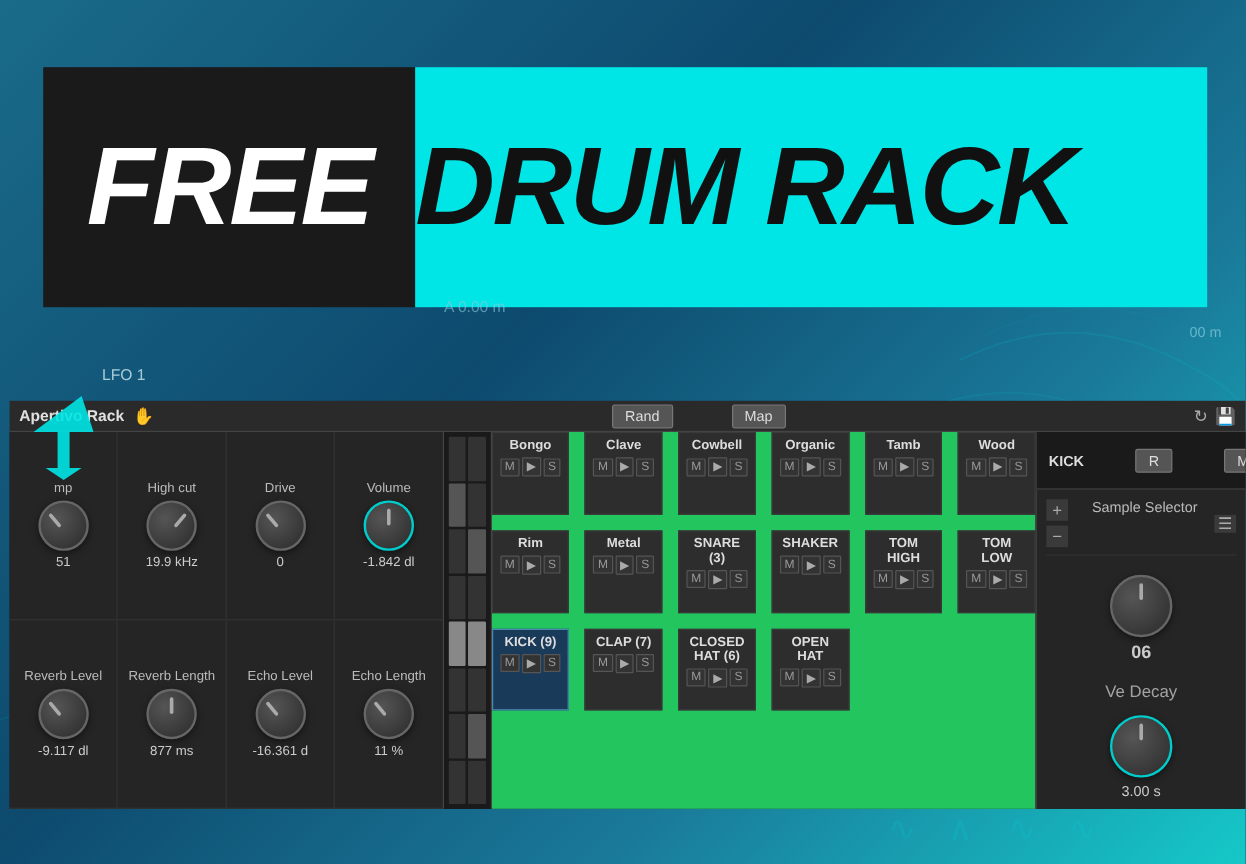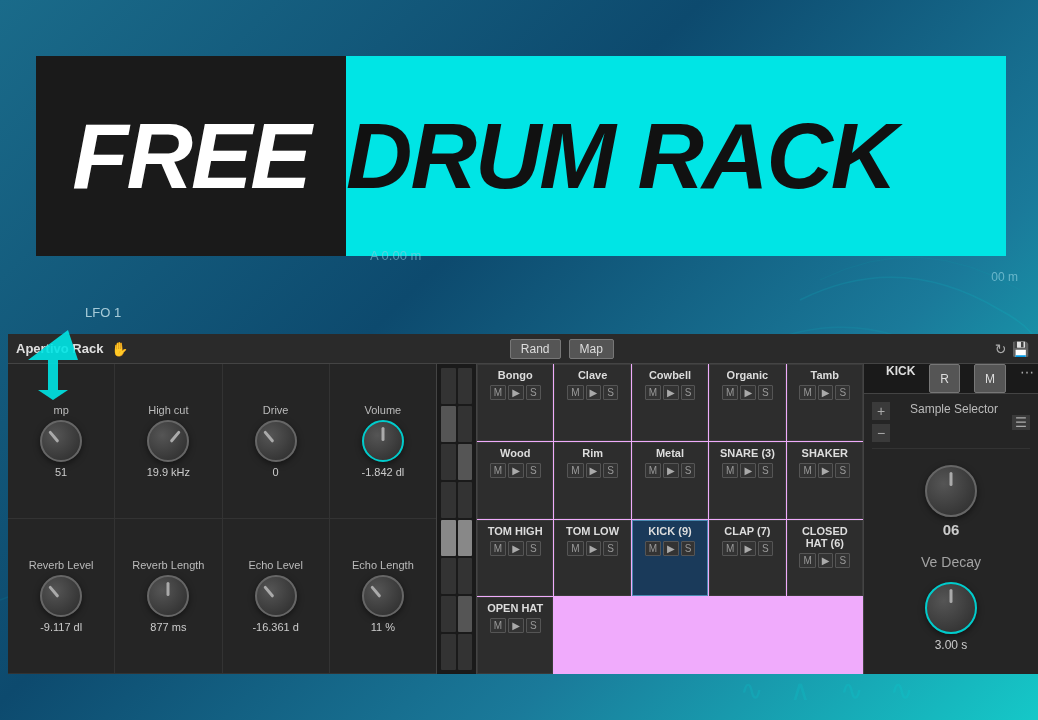--- a/index.html
+++ b/index.html
@@ -129,20 +129,21 @@
     }
 
     .topbar-btn {
       background: #555;
       color: #ddd;
       border: 1px solid #777;
       padding: 2px 10px;
       font-size: 12px;
       cursor: pointer;
       border-radius: 2px;
+      margin-left: 41px;
     }
 
     .topbar-spacer { flex: 1; }
 
     .topbar-icons {
       display: flex;
       gap: 6px;
       color: #aaa;
       font-size: 14px;
     }
@@ -261,24 +262,24 @@
       border-radius: 1px;
     }
 
     .mini-cell.active { background: #555; }
     .mini-cell.selected { background: #888; }
 
     
     .pad-grid {
       flex: 1;
       display: grid;
-      grid-template-columns: repeat(5, 1fr);
+      grid-template-columns: repeat(6, 1fr);
       grid-template-rows: repeat(4, 1fr);
-      gap: 1px;
-      background: #f0abfc;
+      gap: 13px;
+      background: #22c55e;
     }
 
     .pad-cell {
       background: #2d2d2d;
       display: flex;
       flex-direction: column;
       padding: 4px 6px 2px 6px;
       border: 1px solid #3a3a3a;
       position: relative;
     }
@@ -323,24 +324,25 @@
     .right-panel {
       width: 175px;
       background: #252525;
       border-left: 1px solid #444;
       display: flex;
       flex-direction: column;
     }
 
     .right-topbar {
       background: #1a1a1a;
-      height: 30px;
-      display: flex;
+      height: 48px;
+      display: flex;
+      align-items: center;
       padding: 0 8px;
-      gap: 14px;
+      gap: 2px;
       border-bottom: 1px solid #444;
     }
 
     .kick-indicator {
       width: 14px;
       height: 14px;
       border-radius: 50%;
       background: #f0a020;
     }
 

